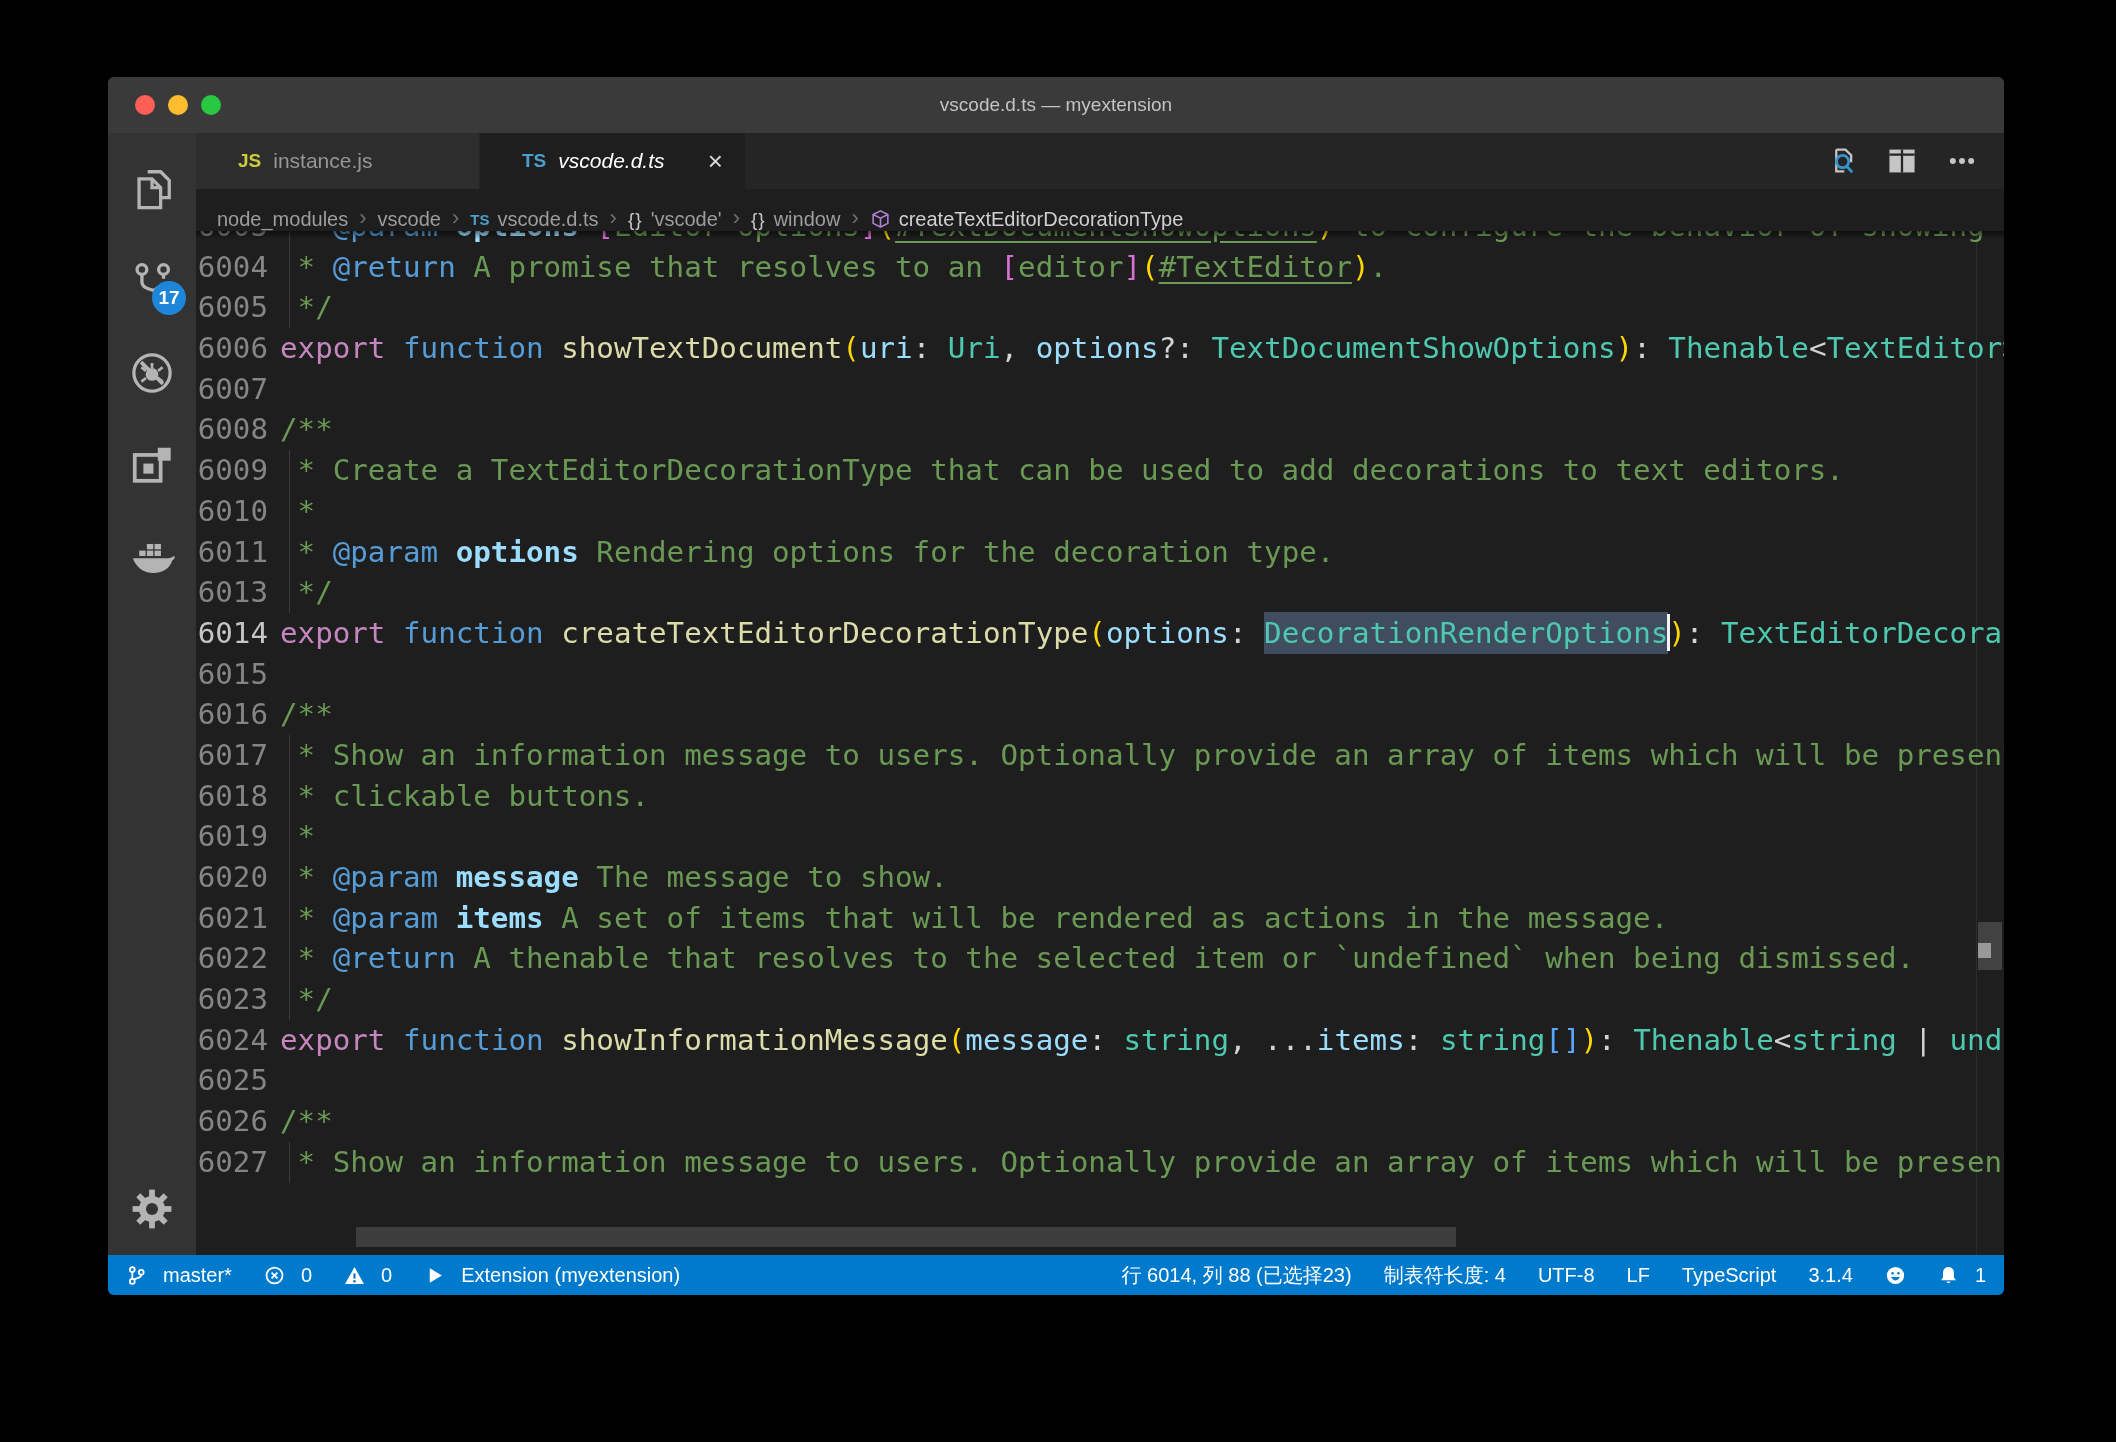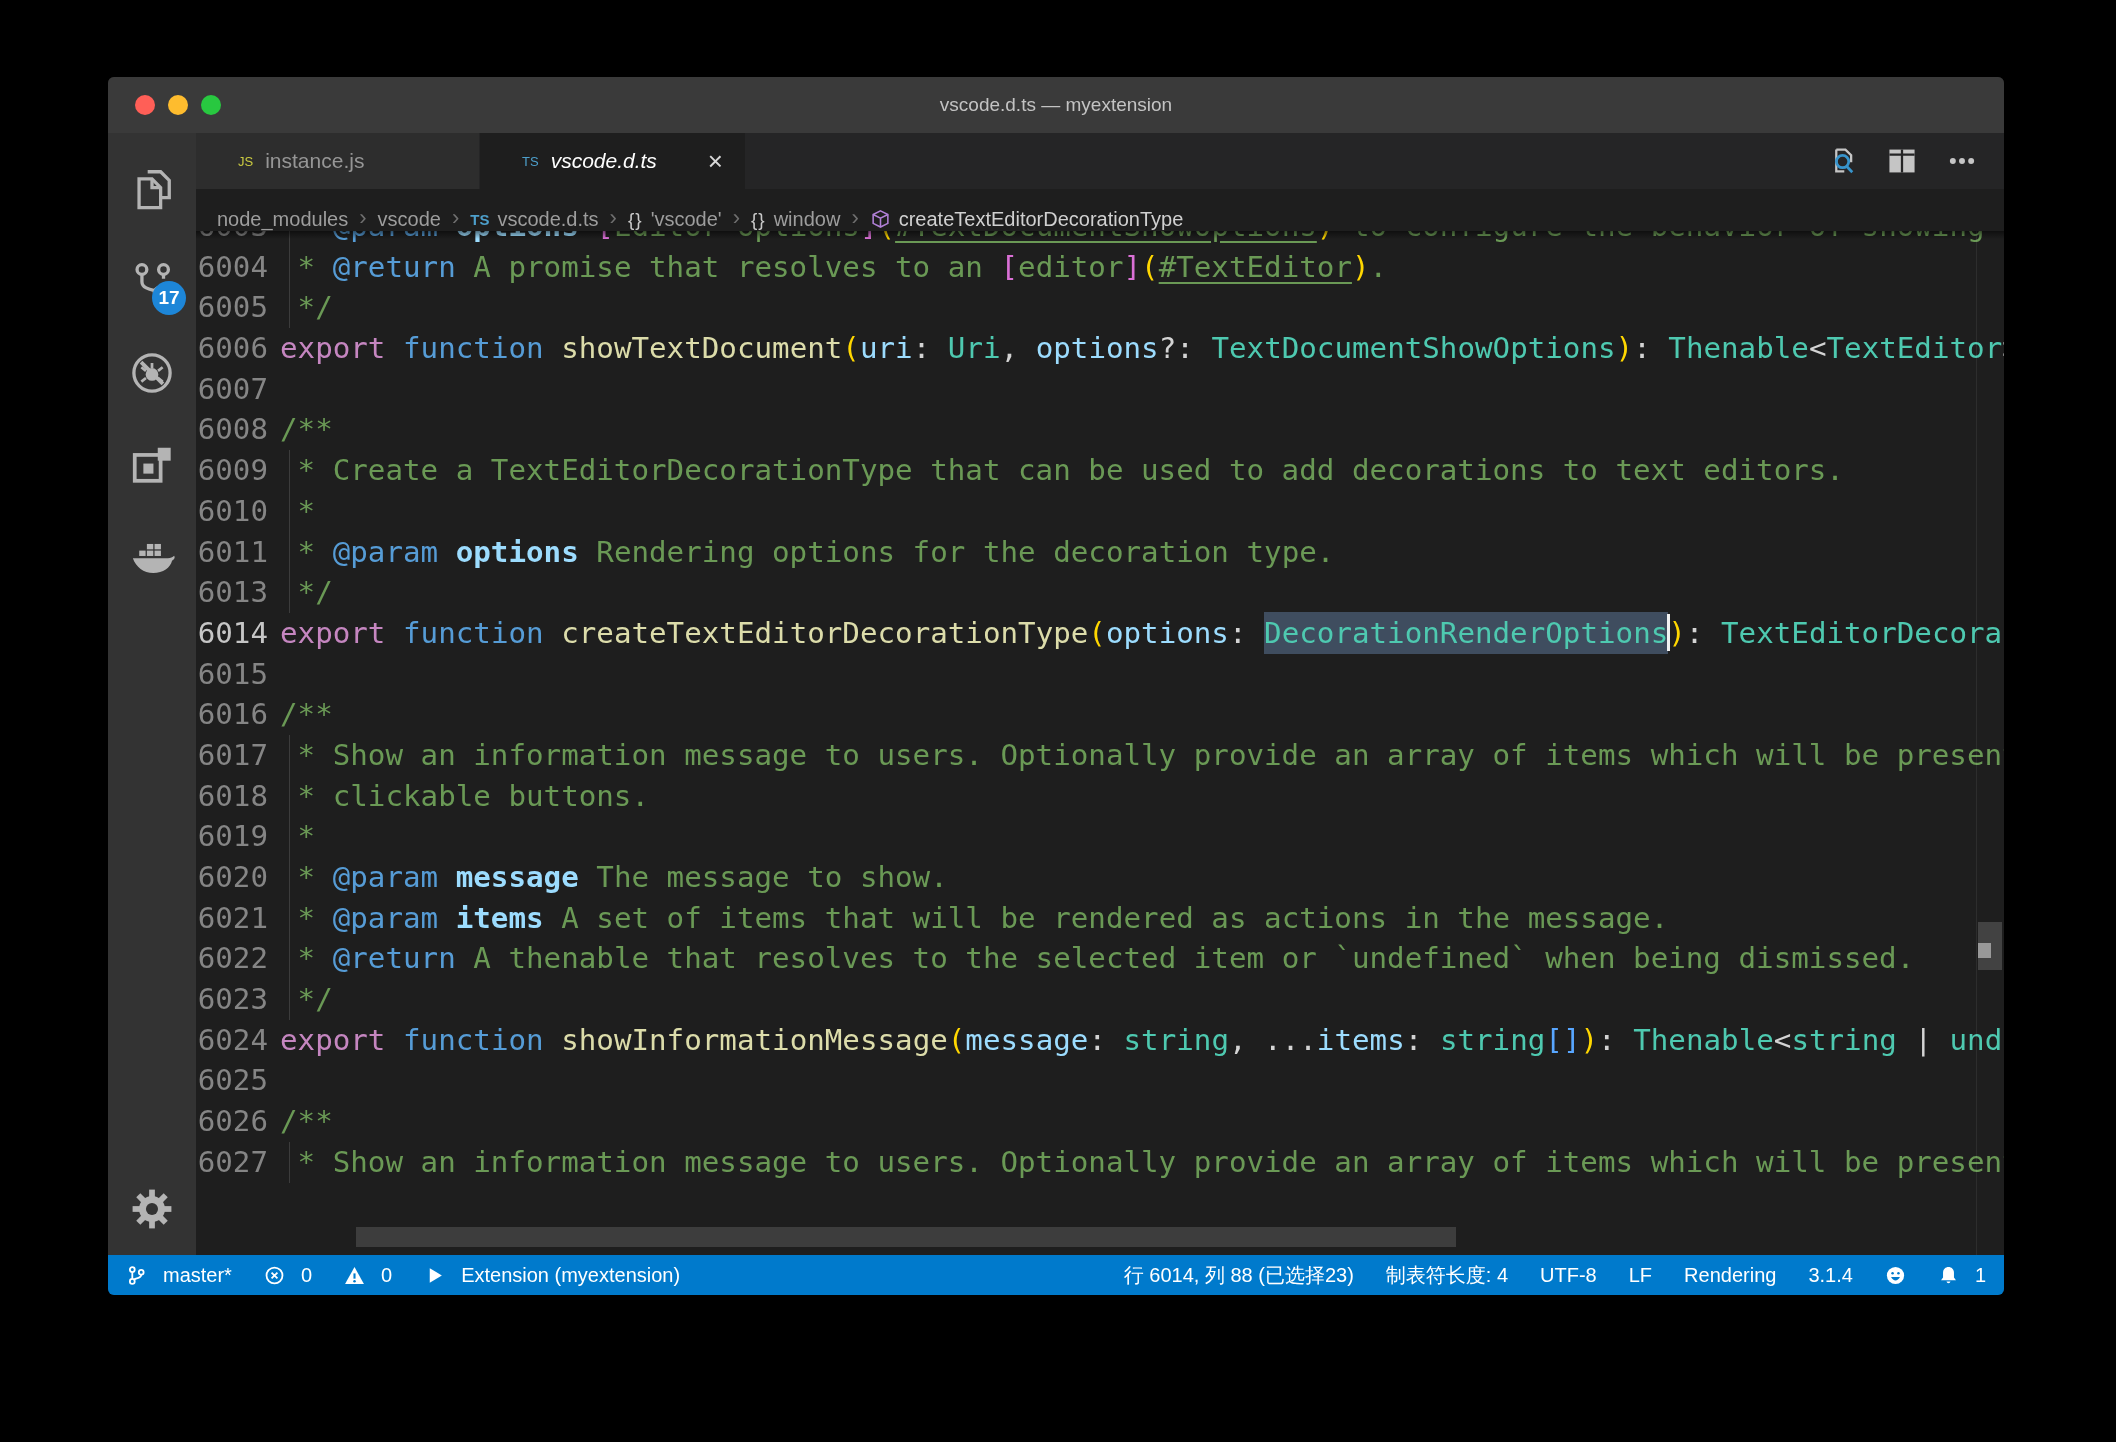--- a/index.html
+++ b/index.html
@@ -13,21 +13,21 @@
   .activity{width:88px;background:#333333;display:flex;flex-direction:column;align-items:center;padding-top:10px;flex:none}
   .act-item{width:88px;height:92px;display:flex;align-items:center;justify-content:center;position:relative;cursor:pointer}
   .act-item svg{width:46px;height:46px}
   .badge{position:absolute;right:10px;bottom:12px;background:var(--badge);color:#fff;border-radius:50%;width:34px;height:34px;font-size:19px;display:flex;align-items:center;justify-content:center;font-weight:bold}
   .act-spacer{flex:1}
   .editor-col{flex:1;display:flex;flex-direction:column;min-width:0}
   .tabbar{height:56px;background:#252526;display:flex;flex:none;align-items:stretch}
   .tab{display:flex;align-items:center;padding:0 22px 0 42px;font-size:21px;color:#969696;background:#2d2d2d;border-right:1px solid #252526;width:284px;box-sizing:border-box;cursor:pointer}
   .tab.active{background:#1e1e1e;color:#fff;width:266px}
   .tab.active .tlabel{font-style:italic}
-  .ticon{font-weight:normal;font-size:13px;margin-right:12px}
+  .ticon{font-weight:bold;font-size:19px;margin-right:12px}
   .ticon.js{color:#cbcb41}.ticon.ts{color:#4d9fcb}
   .closex{margin-left:auto;font-size:26px;color:#d8d8d8;padding-left:16px;line-height:1}
   .actions{margin-left:auto;display:flex;align-items:center;gap:28px;padding-right:26px}
   .actions svg{width:32px;height:32px}
   .breadcrumb{height:42px;background:#1e1e1e;display:flex;align-items:flex-end;padding-left:21px;font-size:20px;color:#9d9d9d;flex:none}
   .crumb{display:flex;align-items:center;gap:8px;cursor:pointer}
   .crumb:last-child{color:#d0d0d0}
   .sep{margin:0 11px;color:#6f6f6f;font-size:22px}
   .bicon-ts{color:#4d9fcb;font-weight:bold;font-size:15px}
   .bicon-braces{color:#c8c8c8;font-size:19px;letter-spacing:1px}
@@ -306,21 +306,21 @@
         <div class="sb-item">
           <span>制表符长度: 4</span>
         </div>
         <div class="sb-item">
           <span>UTF-8</span>
         </div>
         <div class="sb-item">
           <span>LF</span>
         </div>
         <div class="sb-item">
-          <span>Rendering</span>
+          <span>TypeScript</span>
         </div>
         <div class="sb-item">
           <span>3.1.4</span>
         </div>
         <div class="sb-item">
           <span style="display: inline-flex;">
             <svg viewBox="0 0 20 20">
               <circle cx="10" cy="10" r="8.2" fill="#fff"></circle>
               <circle cx="7.2" cy="7.8" r="1.2" fill="#007ACC"></circle>
               <circle cx="12.8" cy="7.8" r="1.2" fill="#007ACC"></circle>

